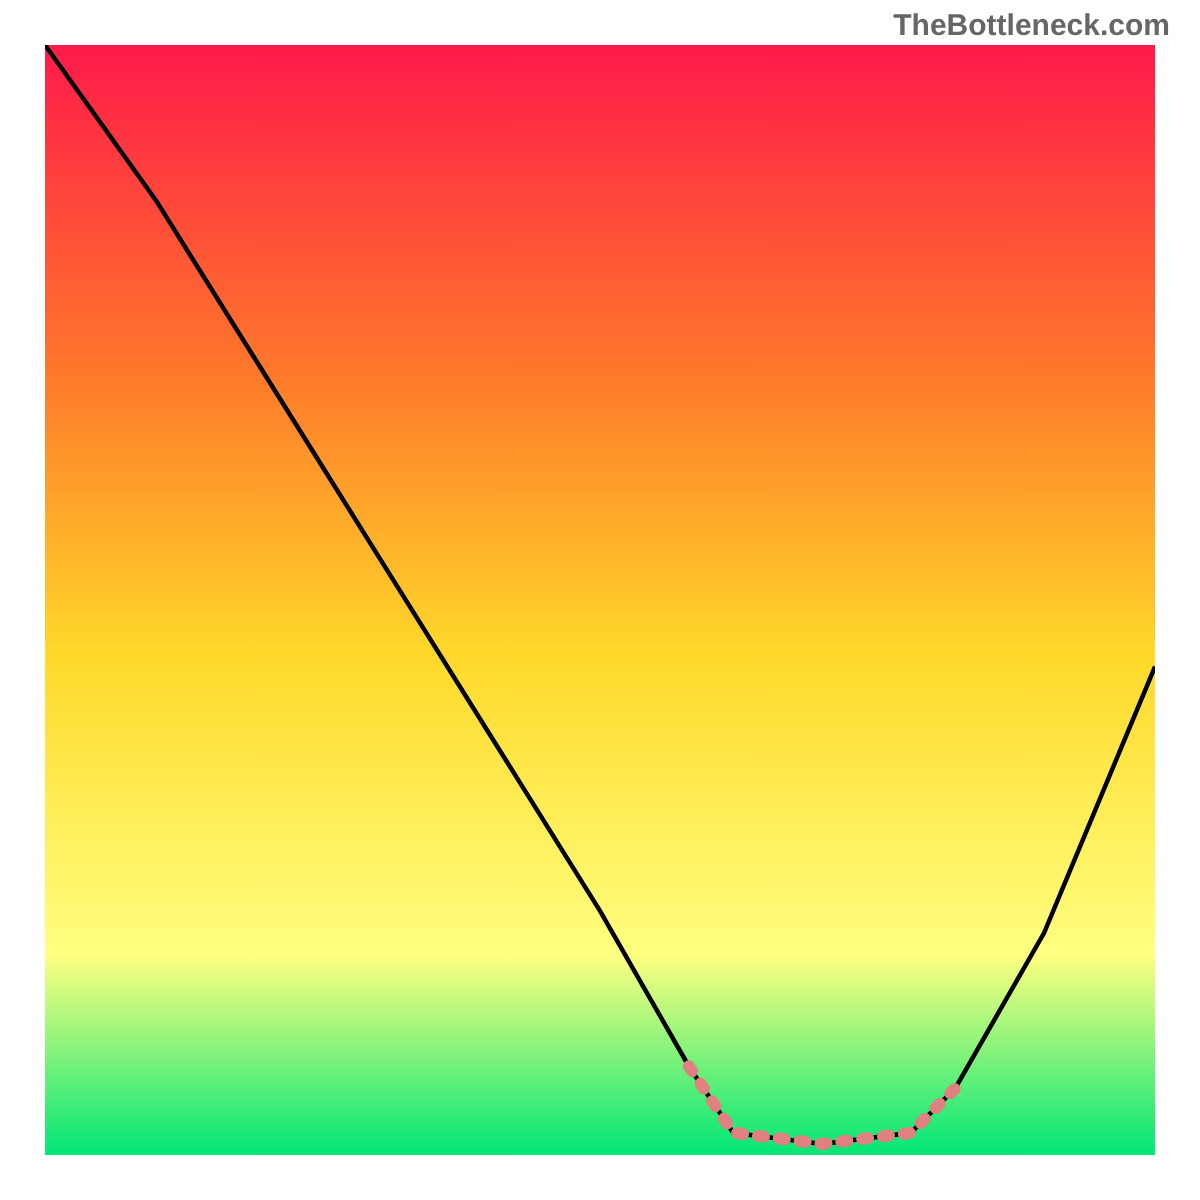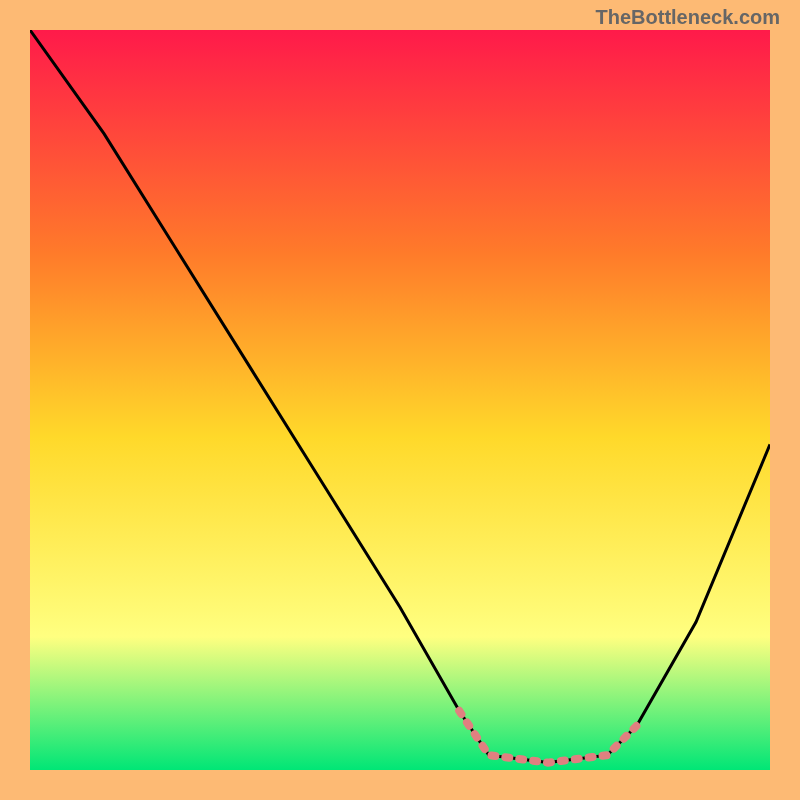--- a/index.html
+++ b/index.html
@@ -8,21 +8,21 @@
     background: #000;
     width: 800px;
     height: 800px;
     overflow: hidden;
     font-family: Arial, sans-serif;
   }
   .container {
     position: relative;
     width: 800px;
     height: 800px;
-    background: #fdba74;
+    background: #ffffff;
   }
   .watermark {
     position: absolute;
     top: 6px;
     right: 20px;
     color: #666;
     font-size: 20px;
     font-weight: bold;
     z-index: 10;
   }

